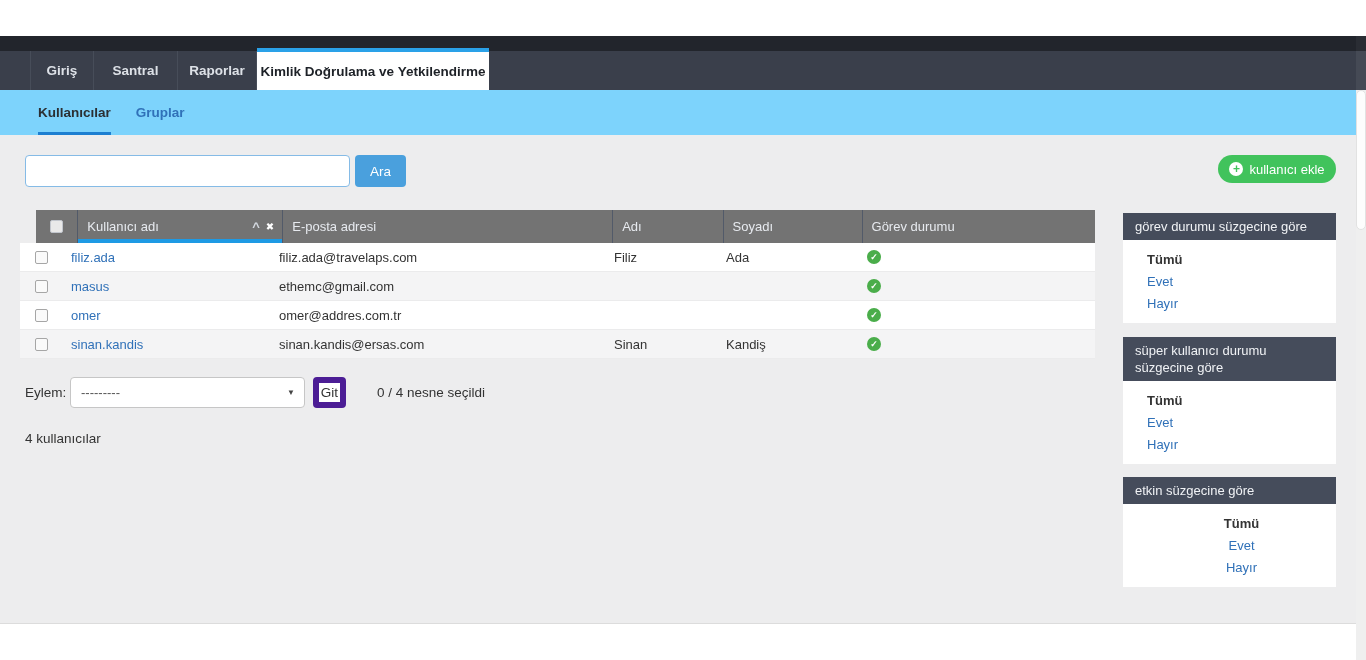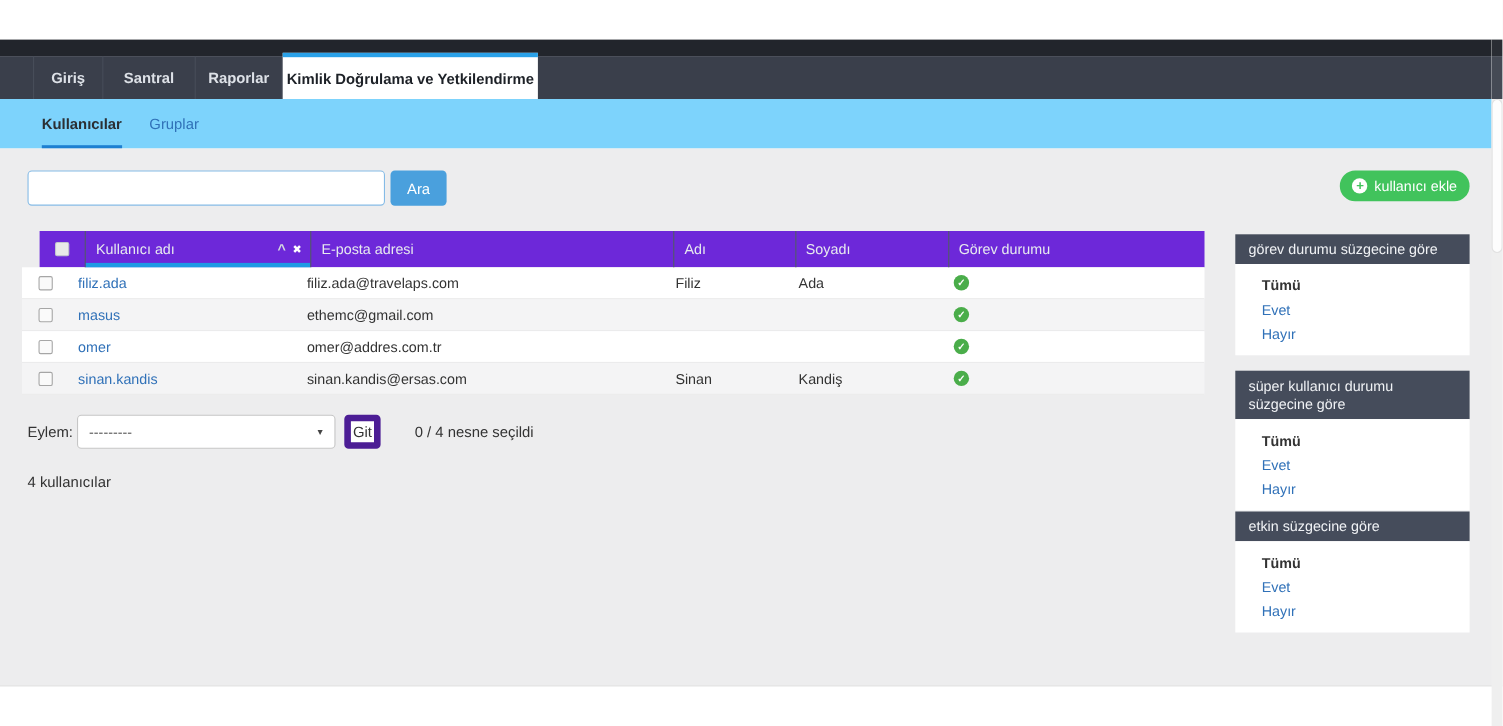--- a/index.html
+++ b/index.html
@@ -14,34 +14,34 @@
   .nav-tab { flex:none; display:flex; align-items:center; justify-content:center; font-size:13.5px; font-weight:600; color:#dde1e7; cursor:pointer; border-left:1px solid #474d59; }
   .nav-tab.t0 { width:63px; }
   .nav-tab.t1 { width:84px; }
   .nav-tab.t2 { width:80px; border-right:1px solid #474d59; }
   .nav-tab.active { width:232px; background:#ffffff; color:#1d2127; margin-top:-3px; border-top:4px solid #2aa1e8; border-left:none; border-right:none; font-weight:700; }
 
   
   .sub-nav { position:absolute; left:0; top:90px; width:1356px; height:45px; background:#7dd3fc; display:flex; align-items:stretch; }
   .sub-tab { display:flex; align-items:center; font-size:13.5px; cursor:pointer; border-bottom:3px solid transparent; padding-top:2px; }
   .sub-tab.active { margin-left:38px; color:#2b2f33; font-weight:700; border-bottom-color:#1d7fd1; }
-  .sub-tab.plain { margin-left:25px; color:#3071b8; font-weight:400; }
+  .sub-tab.plain { margin-left:25px; color:#3071b8; font-weight:700; }
 
   
   .content { position:absolute; left:0; top:135px; width:1366px; height:488px; background:#ededee; }
 
   .search-input { position:absolute; left:25px; top:20px; width:325px; height:32px; background:#ffffff; border:1px solid #85bbe6; border-radius:4px; font-size:13px; padding:0 8px; color:#333; outline:none; }
   .search-btn { position:absolute; left:355px; top:20px; width:51px; height:32px; background:#4aa0dd; color:#ffffff; border:none; border-radius:4px; font-size:13.5px; font-family:"Liberation Sans",sans-serif; cursor:pointer; }
 
   .add-btn { position:absolute; left:1218px; top:20px; width:118px; height:28px; background:#41c35c; border:none; border-radius:14px; color:#ffffff; font-size:13px; font-family:"Liberation Sans",sans-serif; display:flex; align-items:center; justify-content:center; gap:6px; cursor:pointer; }
   .add-btn .plus-circle { width:14px; height:14px; background:#ffffff; color:#41c35c; border-radius:50%; font-size:12px; font-weight:700; line-height:14px; text-align:center; display:inline-block; }
 
   
   .user-table { position:absolute; left:20px; top:75px; width:1075px; }
-  .t-header { display:flex; height:33px; background:#6d28d9;margin-left:16px; }
+  .t-header { display:flex; height:33px; background:#737373;margin-left:16px; }
   .t-hcell { color:#e7eaef; font-size:13px; display:flex; align-items:center; padding-left:9px; position:relative; }
   .t-hcell.sortable { cursor:pointer; }
   .c0 { width:42px; justify-content:center; padding-left:0; }
   .c1 { width:208px; }
   .c2 { width:335px; }
   .c3 { width:112px; }
   .c4 { width:141px; }
   .c5 { width:237px; }
   .t-hcell + .t-hcell { border-left:1px solid #525a69; }
   .sort-icons { position:absolute; right:8px; top:0; height:100%; display:flex; align-items:center; gap:6px; }
@@ -63,21 +63,21 @@
   .action-select { position:absolute; left:70px; top:242px; width:235px; height:31px; background:#ffffff; border:1px solid #c6c6c6; border-radius:4px; font-size:13px; color:#555; padding-left:10px; line-height:29px; cursor:pointer; }
   .action-select .sel-arrow { position:absolute; right:9px; top:0; line-height:29px; font-size:8px; color:#444; }
   .go-btn { position:absolute; left:313px; top:242px; width:33px; height:31px; background:#ffffff; border:6px solid #4c1d95; border-radius:4px; font-size:13.5px; color:#333; font-family:"Liberation Sans",sans-serif; cursor:pointer; }
   .sel-status { position:absolute; left:377px; top:242px; height:31px; line-height:31px; font-size:13.5px; color:#333; }
   .result-count { position:absolute; left:25px; top:296px; font-size:13.5px; color:#333; }
 
   
   .filter-panel { position:absolute; left:1123px; width:213px; }
   .filter-panel.p0 { top:78px; }
   .filter-panel.p1 { top:202px; }
-  .filter-panel.p2 { top:330px; }
+  .filter-panel.p2 { top:342px;text-align:center; }
   .f-header { background:#454c5b; color:#f0f2f5; font-size:13px; padding:5px 12px; line-height:17px; display:flex; align-items:center; min-height:26px; }
   .f-body { background:#ffffff; padding:9px 0 8px 24px; }
   .f-opt { font-size:13px; line-height:22px; cursor:pointer; }
   .f-opt.selected { color:#333; font-weight:700; }
   .f-opt.link { color:#3071b8; }
 
   
   .bottom-white { position:absolute; left:0; top:623px; width:1366px; height:37px; background:#ffffff; border-top:1px solid #dcdcdc; }
   .scrollbar { position:absolute; left:1356px; top:36px; width:10px; height:624px; background:#efefef; }
   .scrollbar .sb-dark1 { position:absolute; top:0; left:0; width:10px; height:15px; background:#2a2d34; }

